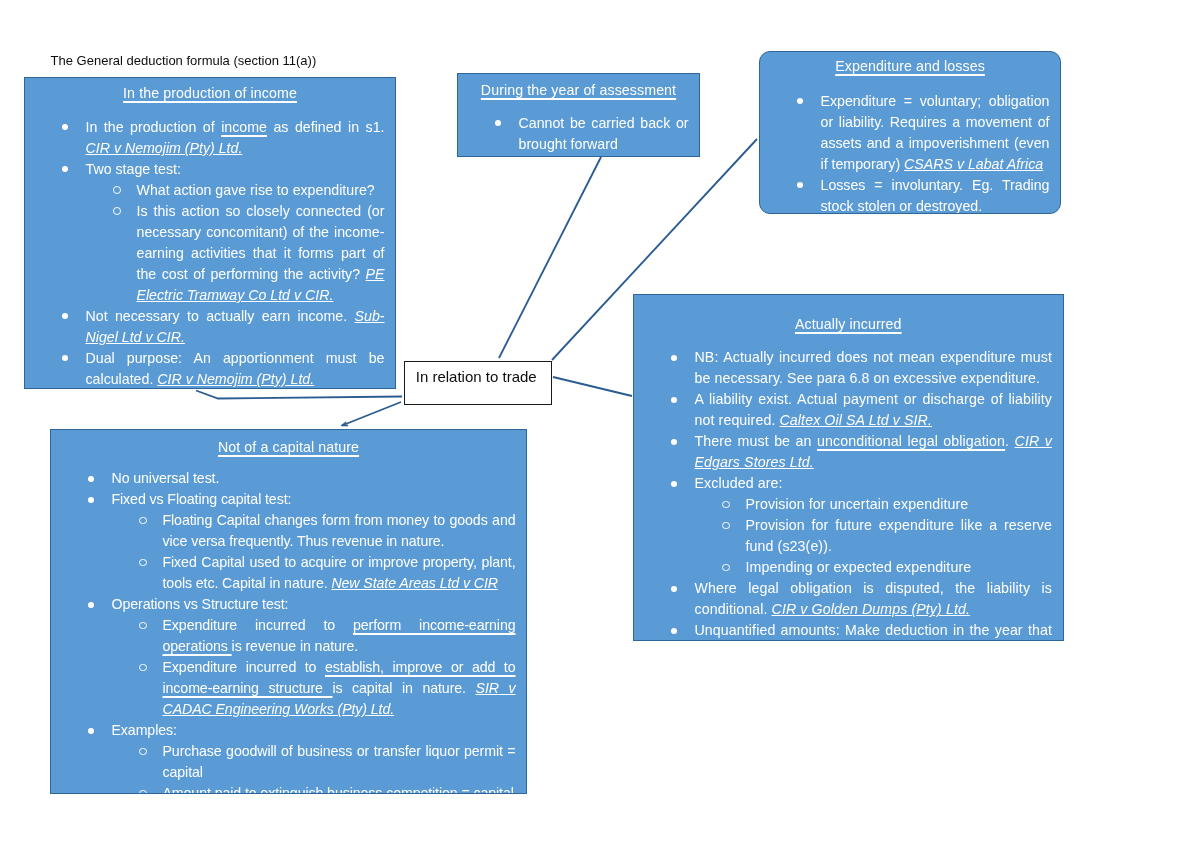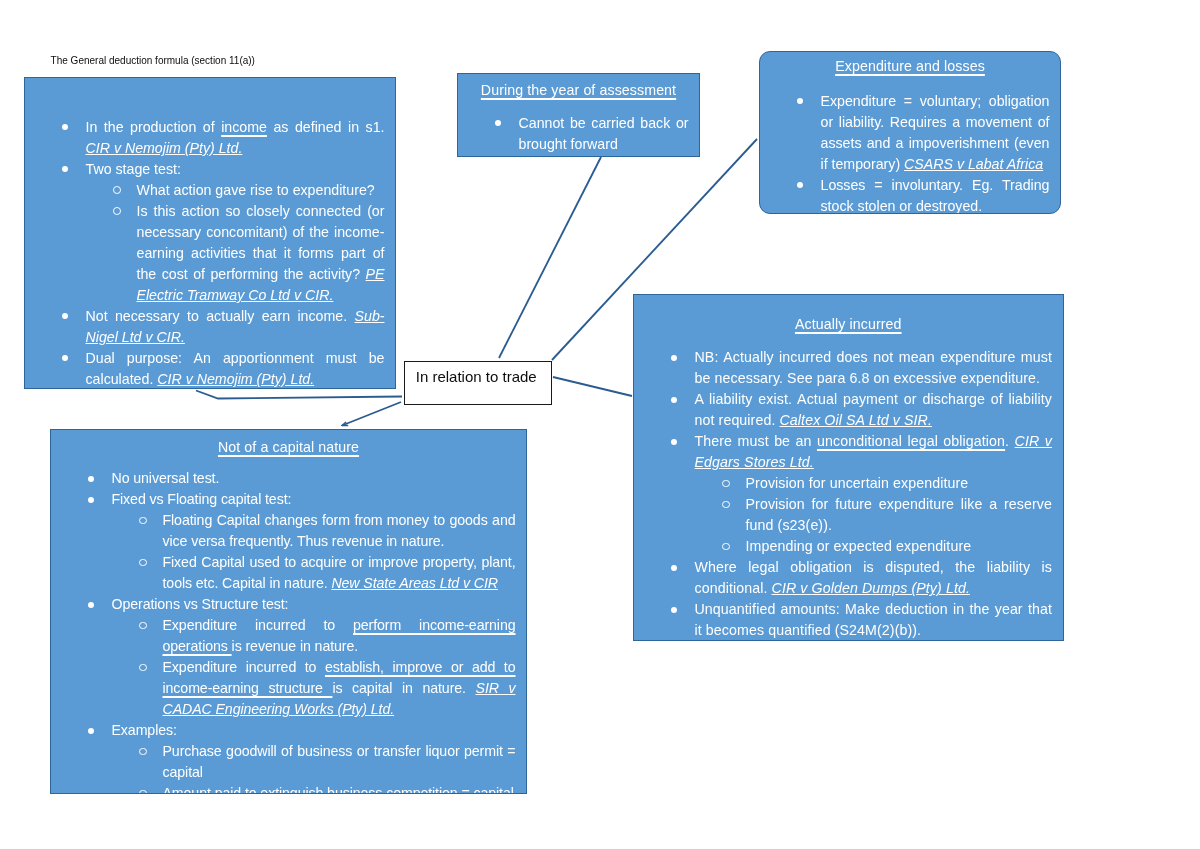--- a/index.html
+++ b/index.html
@@ -1,20 +1,20 @@
 <!DOCTYPE html>
 <html><head>
 <meta charset="utf-8">
 <style>
   html,body{margin:0;padding:0;}
   body{width:1200px;height:849px;background:#ffffff;position:relative;overflow:hidden;
        font-family:"Liberation Sans",sans-serif;-webkit-font-smoothing:antialiased;}
   .stage{position:absolute;left:0;top:0;width:1200px;height:849px;}
   #connectors{position:absolute;left:0;top:0;width:1200px;height:849px;pointer-events:none;}
-  .page-title{position:absolute;left:50.6px;top:52px;font-size:10px;color:#0d0d0d;white-space:nowrap;line-height:18px;}
+  .page-title{position:absolute;left:50.6px;top:52px;font-size:13px;color:#0d0d0d;white-space:nowrap;line-height:18px;}
 
   .box{position:absolute;box-sizing:border-box;background:#5B9BD5;border:1px solid #2E6699;
        color:#ffffff;overflow:hidden;font-size:14.2px;line-height:21px;letter-spacing:var(--ls,0px);}
   .hd{text-align:center;text-decoration:underline;text-decoration-thickness:1.6px;text-underline-offset:2.6px;position:absolute;left:0;right:0;
       top:var(--hdtop,4px);letter-spacing:0.1px;}
   .lst{margin:0;padding:0 10.5px 0 0;list-style:none;position:absolute;left:0;right:0;
        top:var(--listtop,30px);}
   .l1{position:relative;padding-left:60.5px;text-align:justify;}
   .l1>.bul{position:absolute;left:37.1px;top:7.2px;width:6.1px;height:6.1px;
              border-radius:50%;background:#fff;}
@@ -44,20 +44,21 @@
     <g fill="none" stroke="#2A5C92" stroke-width="1.85">
       <path d="M 601,157 L 499,358"></path>
       <path d="M 552,360 L 757,139"></path>
       <path d="M 553,377 L 632,396"></path>
       <path d="M 402,396.5 L 218,398.5 L 196,390.5"></path>
       <path d="M 401,402 L 342,425.5" marker-end="url(#arrow)"></path>
     </g>
   </svg>
 
   <div class="box" id="box-production" style="left:24px;top:77px;width:372px;height:312px;--hdtop:5px;--listtop:39px;">
+    <div class="hd">In the production of income</div>
     <ul class="lst">
         <li class="l1"><span class="bul"></span>In the production of <u>income</u> as defined in s1. <i>CIR v Nemojim (Pty) Ltd.</i></li>
         <li class="l1"><span class="bul"></span>Two stage test:</li>
         <li class="l2"><span class="bul"></span>What action gave rise to expenditure?</li>
         <li class="l2"><span class="bul"></span>Is this action so closely connected (or necessary concomitant) of the income-earning activities that it forms part of the cost of performing the activity? <i>PE Electric Tramway Co Ltd v CIR.</i></li>
         <li class="l1"><span class="bul"></span>Not necessary to actually earn income. <i>Sub-Nigel Ltd v CIR.</i></li>
         <li class="l1"><span class="bul"></span>Dual purpose: An apportionment must be calculated. <i>CIR v Nemojim (Pty) Ltd.</i></li>
       </ul>
   </div>
 
@@ -75,20 +76,21 @@
         <li class="l1"><span class="bul"></span>Losses = involuntary. Eg. Trading stock stolen or destroyed.</li>
       </ul>
   </div>
 
   <div class="box" id="box-incurred" style="left:633px;top:294px;width:430.5px;height:347px;--hdtop:19px;--listtop:52.4px;--ls:0.1px;">
     <div class="hd">Actually incurred</div>
     <ul class="lst">
         <li class="l1"><span class="bul"></span>NB: Actually incurred does not mean expenditure must be necessary. See para 6.8 on excessive expenditure.</li>
         <li class="l1"><span class="bul"></span>A liability exist. Actual payment or discharge of liability not required. <i>Caltex Oil SA Ltd v SIR.</i></li>
         <li class="l1"><span class="bul"></span>There must be an <u>unconditional legal obligation</u>. <i>CIR v Edgars Stores Ltd.</i></li>
+        <li class="l1"><span class="bul"></span>Excluded are:</li>
         <li class="l2"><span class="bul"></span>Provision for uncertain expenditure</li>
         <li class="l2"><span class="bul"></span>Provision for future expenditure like a reserve fund (s23(e)).</li>
         <li class="l2"><span class="bul"></span>Impending or expected expenditure</li>
         <li class="l1"><span class="bul"></span>Where legal obligation is disputed, the liability is conditional. <i>CIR v Golden Dumps (Pty) Ltd.</i></li>
         <li class="l1"><span class="bul"></span>Unquantified amounts: Make deduction in the year that it becomes quantified (S24M(2)(b)).</li>
       </ul>
   </div>
 
   <div class="box" id="box-capital" style="left:50px;top:429px;width:477px;height:365px;--hdtop:6.5px;--listtop:38.4px;--ls:-0.1px;">
     <div class="hd">Not of a capital nature</div>

